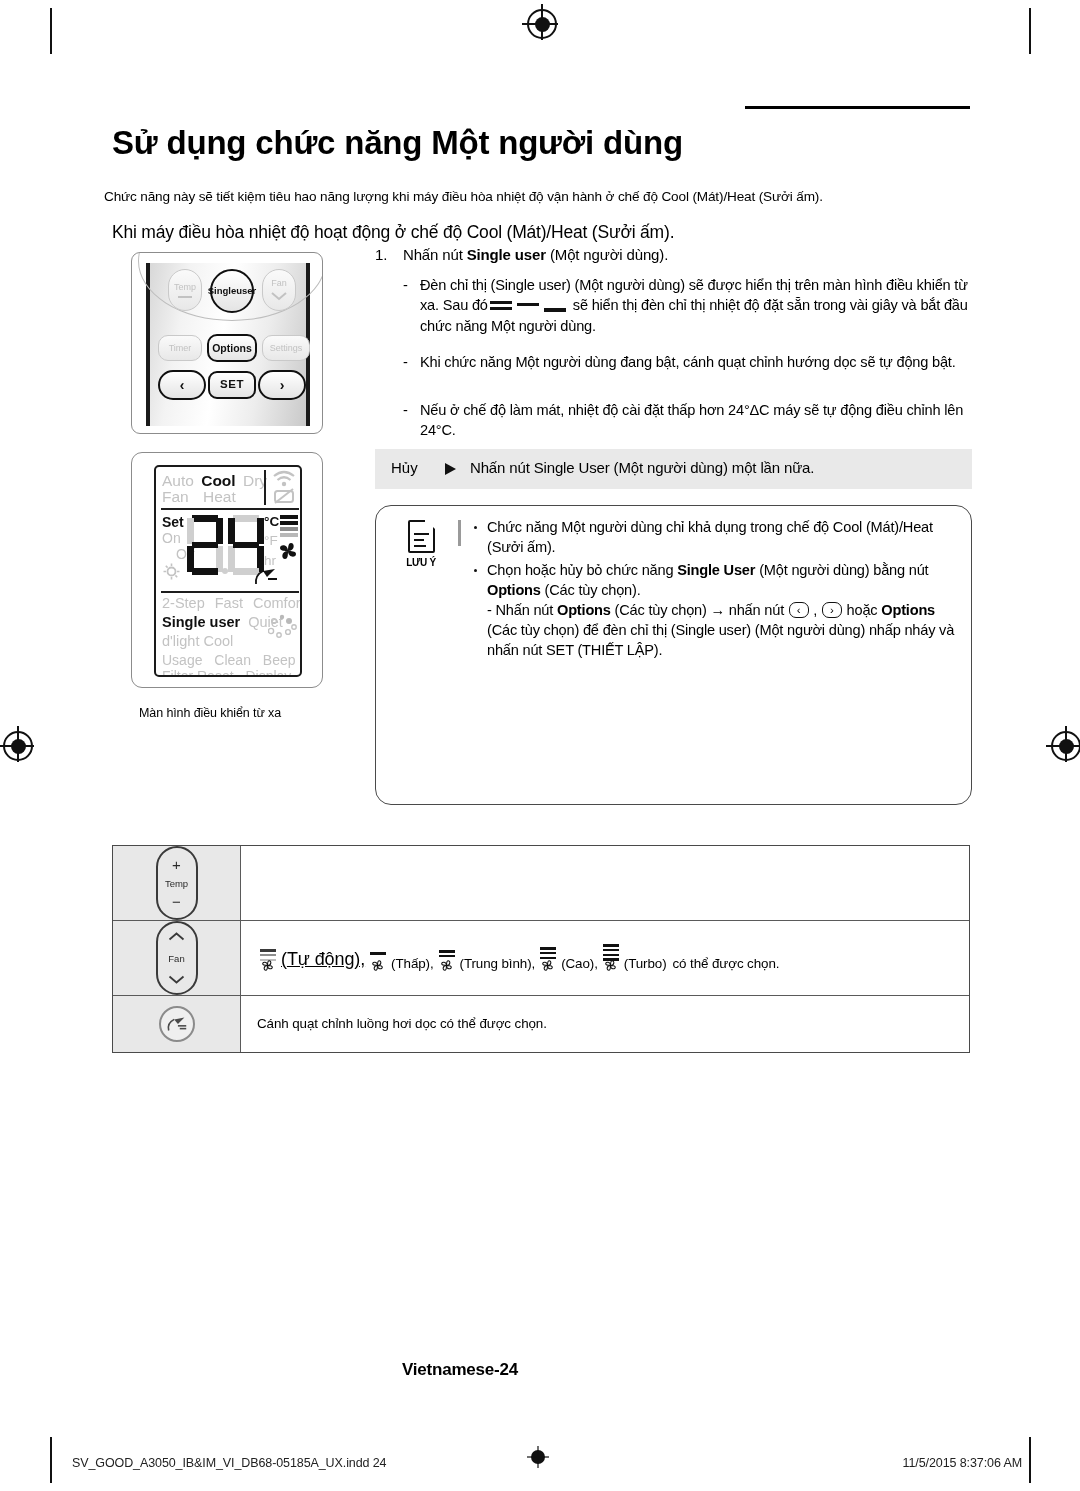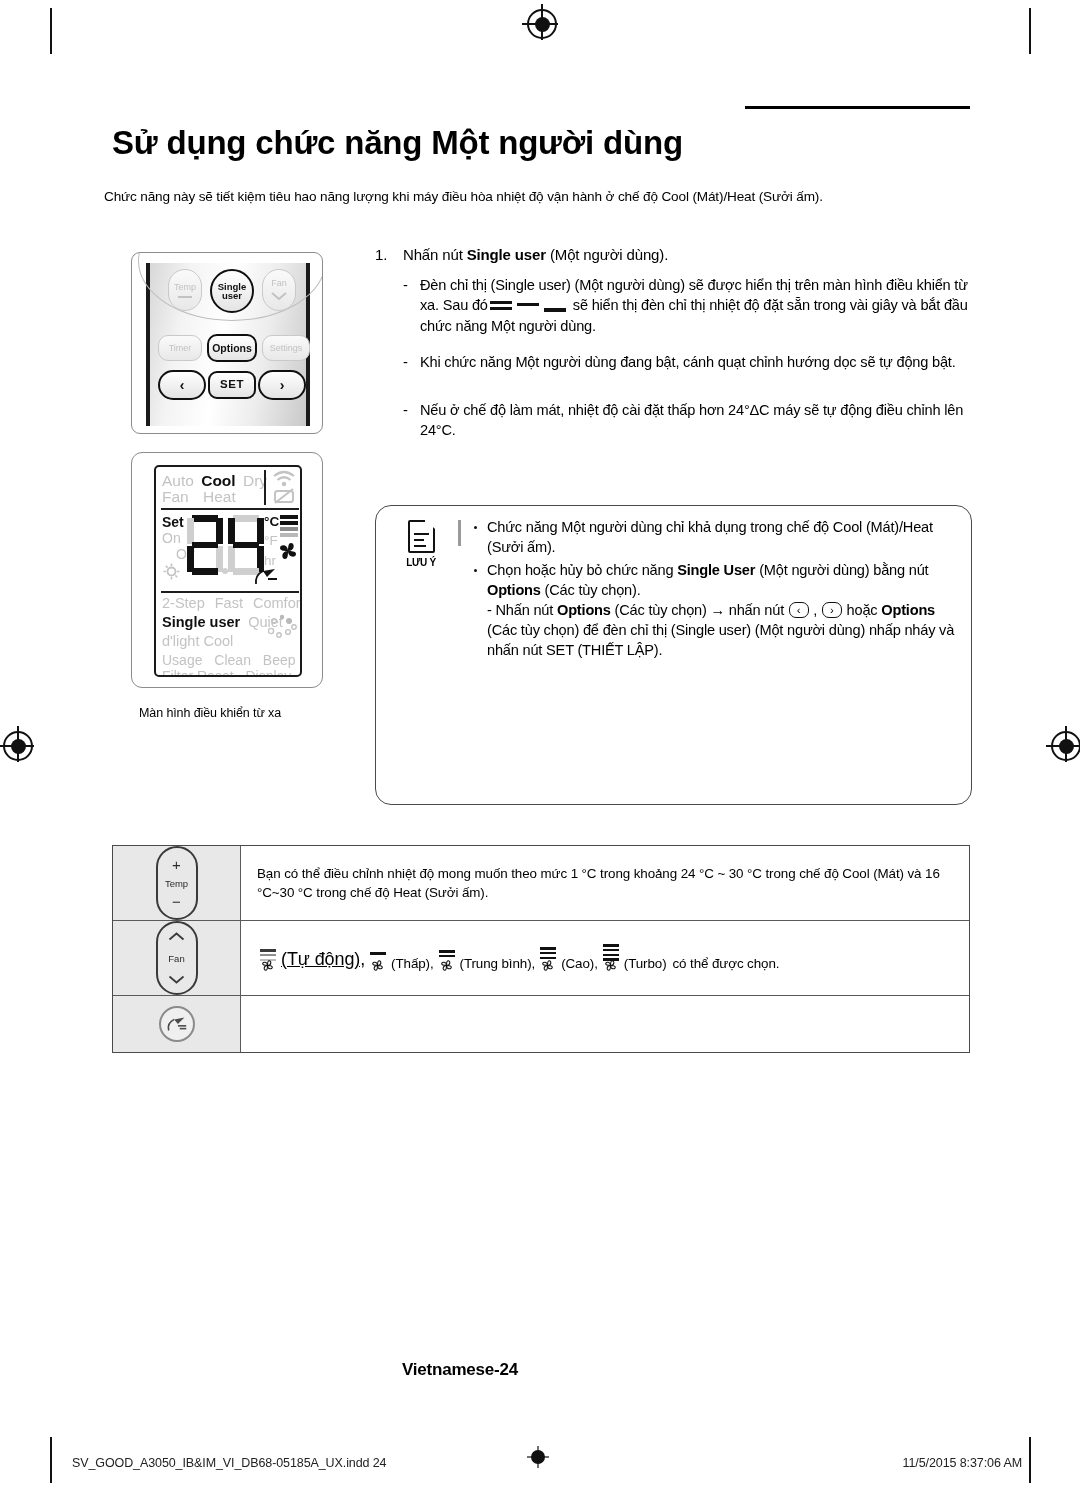--- a/index.html
+++ b/index.html
@@ -135,21 +135,21 @@
     background: linear-gradient(180deg,#fafafa,#e8e8e8);
   }
   .btn.solid {
     border: 2.4px solid #101010;
     color: #101010;
     background: linear-gradient(180deg,#ffffff,#e4e4e4);
     font-weight: bold;
   }
   .btn-temp    { left: 18px; top: 6px; width: 34px; height: 42px; border-radius: 17px; flex-direction: column; gap: 4px; }
   .btn-fan     { left: 112px; top: 6px; width: 34px; height: 42px; border-radius: 17px; flex-direction: column; gap: 4px; }
-  .btn-single  { left: 60px; top: 6px; width: 44px; height: 44px; border-radius: 50%; flex-direction: column; font-size: 9.5px; text-align: center; }
+  .btn-single  { left: 60px; top: 6px; width: 44px; height: 44px; border-radius: 50%; font-size: 9.5px; text-align: center; }
   .btn-timer   { left: 8px;  top: 72px; width: 44px; height: 26px; border-radius: 10px; }
   .btn-options { left: 57px; top: 71px; width: 50px; height: 28px; border-radius: 10px; font-size: 10.5px; }
   .btn-settings{ left: 112px; top: 72px; width: 48px; height: 26px; border-radius: 10px; }
   .btn-left    { left: 8px;  top: 107px; width: 48px; height: 30px; border-radius: 15px; font-size: 14px; }
   .btn-set     { left: 58px; top: 108px; width: 48px; height: 28px; border-radius: 9px; font-size: 11.5px; letter-spacing: 0.5px; }
   .btn-right   { left: 108px; top: 107px; width: 48px; height: 30px; border-radius: 15px; font-size: 14px; }
   .dash { display:block; width: 14px; height: 2px; background: currentColor; }
 
   
   .fig-lcd {
@@ -524,20 +524,21 @@
       <div class="reg-core"></div>
     </div>
   <div class="crop-v crop-tl-v"></div>
   <div class="crop-v crop-tr-v"></div>
   <div class="crop-v crop-bl-v"></div>
   <div class="crop-v crop-br-v"></div>
 
   <div class="title-rule"></div>
   <h1 class="page-title">Sử dụng chức năng Một người dùng</h1>
   <p class="intro-1">Chức năng này sẽ tiết kiệm tiêu hao năng lượng khi máy điều hòa nhiệt độ vận hành ở chế độ Cool (Mát)/Heat (Sưởi ấm).</p>
+  <p class="intro-2">Khi máy điều hòa nhiệt độ hoạt động ở chế độ Cool (Mát)/Heat (Sưởi ấm).</p>
 
   <div class="fig-remote">
     <div class="remote-inner">
       <div class="remote-arc"></div>
 
       <div class="btn ghost btn-temp">
         <span>Temp</span>
         <span class="dash"></span>
       </div>
 
@@ -715,20 +716,25 @@
       <span class="bullet">-</span>
       <span class="txt">Khi chức năng Một người dùng đang bật, cánh quạt chỉnh hướng dọc sẽ tự động bật.</span>
     </div>
 
     <div class="sub sub-3">
       <span class="bullet">-</span>
       <span class="txt">Nếu ở chế độ làm mát, nhiệt độ cài đặt thấp hơn 24°ΔC máy sẽ tự động điều chỉnh lên 24°C.</span>
     </div>
   </div>
 
+  <div class="cancel-bar">
+    <span class="cancel-label">Hủy</span>
+    <span class="cancel-arrow"></span>
+    <span class="cancel-text">Nhấn nút Single User (Một người dùng) một lần nữa.</span>
+  </div>
 
   <div class="note-box">
     <div class="note-icon-wrap">
       <div class="note-doc">
         <div class="note-doc-corner"></div>
         <div class="note-doc-lines">
             <i></i>
             <i></i>
             <i></i>
           </div>
@@ -757,21 +763,20 @@
   <div class="opt-table">
 
     <div class="opt-row">
       <div class="opt-cell-icon">
         <div class="rc-btn">
           <span class="plusminus">+</span>
           <span style="font-size:9.5px;">Temp</span>
           <span class="plusminus">−</span>
         </div>
       </div>
-      <div class="opt-cell-text">Bạn có thể điều chỉnh nhiệt độ mong muốn theo mức 1 °C trong khoảng 24 °C ~ 30 °C trong chế độ Cool (Mát) và 16 °C~30 °C trong chế độ Heat (Sưởi ấm).</div>
     </div>
 
     <div class="opt-row">
       <div class="opt-cell-icon">
         <div class="rc-btn">
           <svg width="17" height="9" viewBox="0 0 17 9">
               <path d="M1.5 7.5 L8.5 1.5 L15.5 7.5" stroke="#3a3a3a" stroke-width="1.8" fill="none"></path>
             </svg>
           <span style="font-size:9.5px;">Fan</span>
           <svg width="17" height="9" viewBox="0 0 17 9">
@@ -874,20 +879,21 @@
       <div class="opt-cell-icon">
         <div class="rc-round">
           <svg width="24" height="20" viewBox="0 0 26 20">
             <path d="M4 17 Q2 9 10 5" stroke="#4a4a4a" stroke-width="1.7" fill="none"></path>
             <path d="M10 5 L21 3 L14 10 Z" fill="#4a4a4a"></path>
             <line x1="14" y1="12" x2="23" y2="12" stroke="#4a4a4a" stroke-width="1.7"></line>
             <line x1="16" y1="15" x2="23" y2="15" stroke="#4a4a4a" stroke-width="1.7"></line>
           </svg>
         </div>
       </div>
+      <div class="opt-cell-text">Cánh quạt chỉnh luồng hơi dọc có thể được chọn.</div>
     </div>
   </div>
 
   <div class="page-label">Vietnamese-24</div>
   <div class="footer-left">SV_GOOD_A3050_IB&amp;IM_VI_DB68-05185A_UX.indd   24</div>
   <div class="footer-right">11/5/2015   8:37:06 AM</div>
   <svg class="footer-reg" viewBox="0 0 22 22">
     <circle cx="11" cy="11" r="7" fill="#111"></circle>
     <line x1="11" y1="0" x2="11" y2="22" stroke="#111" stroke-width="1.2"></line>
     <line x1="0" y1="11" x2="22" y2="11" stroke="#111" stroke-width="1.2"></line>

